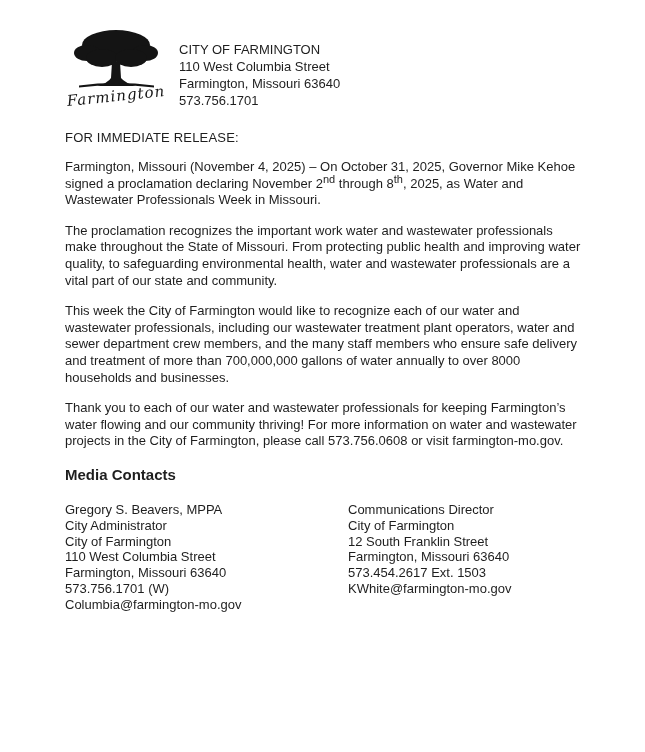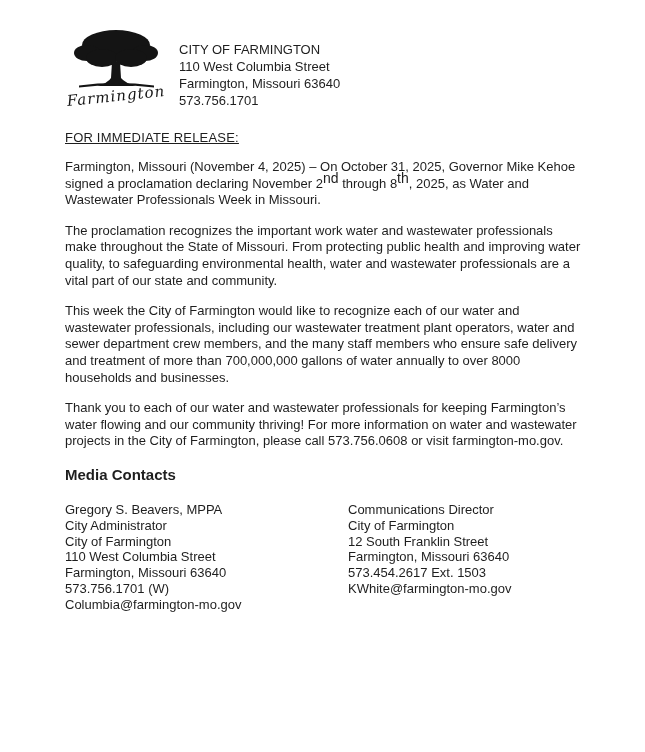--- a/index.html
+++ b/index.html
@@ -22,24 +22,24 @@
     font-style: italic;
     font-size: 15px;
     letter-spacing: 1px;
     color: #151515;
     transform: rotate(-6deg);
     margin-top: -3px;
   }
   .letterhead-text { padding-top: 13px; font-size: 13px; line-height: 17px; color: #1e1e1e; }
 
   
-  .release-label { margin-top: 21px; font-size: 13px; letter-spacing: .2px; text-decoration: underline; }
+  .release-label { margin-top: 21px; font-size: 13px; letter-spacing: .2px; }
   .release-title { margin-top: 17px; font-size: 13.5px; font-weight: bold; font-style: italic; letter-spacing: .1px; }
   p.body-par { margin-top: 14px; font-size: 13px; line-height: 16.6px; }
-  sup.ordinal { font-size: 14px; line-height: 0; vertical-align: super; }
+  sup.ordinal { font-size: 11px; line-height: 0; vertical-align: super; }
 
   
   .media-heading { margin-top: 16px; font-size: 15px; font-weight: bold; }
   .contacts { display: flex; margin-top: 19px; font-size: 13px; line-height: 15.8px; }
   .contact-col { width: 283px; flex-shrink: 0; }
   .contact-col div { white-space: nowrap; }
 </style>
 </head>
 <body>
 

